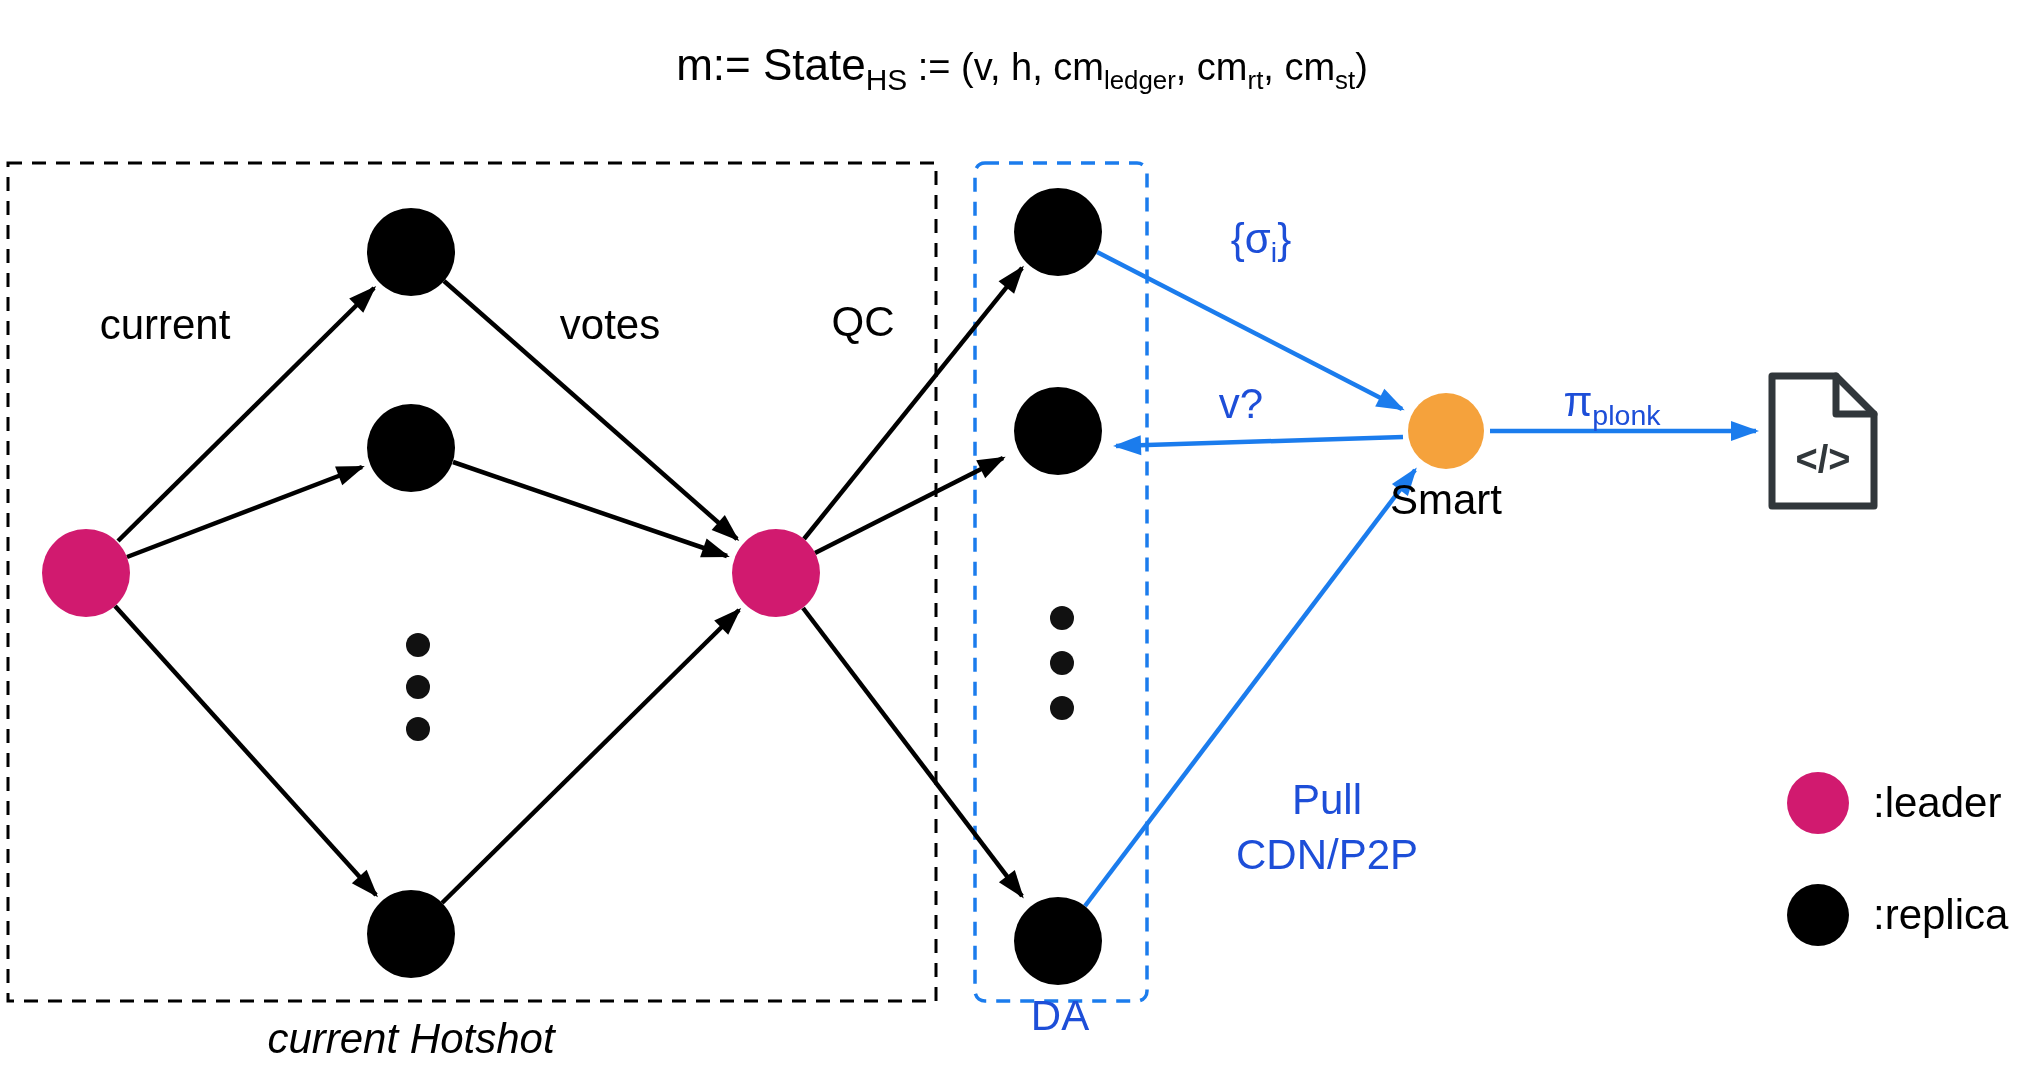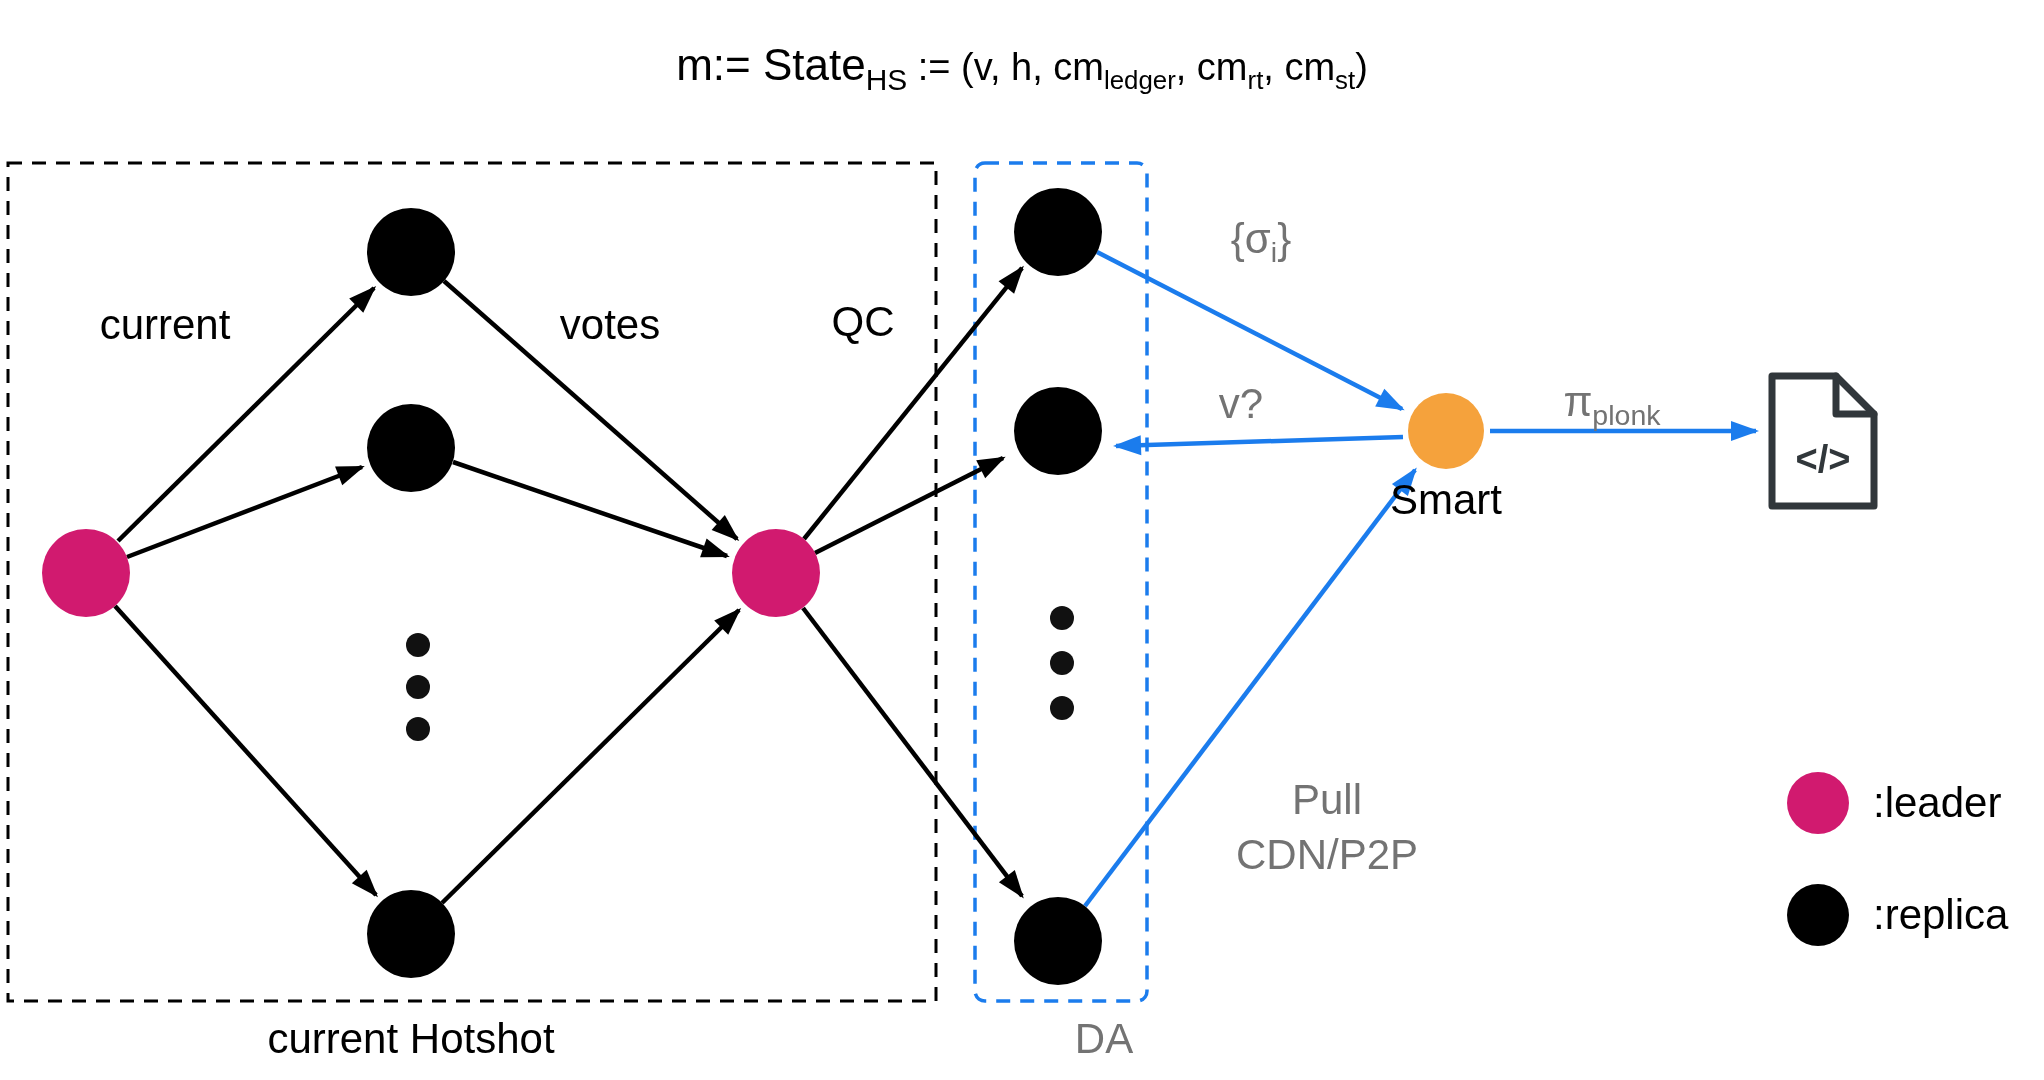--- a/index.html
+++ b/index.html
@@ -5,21 +5,21 @@
   html,body{margin:0;padding:0;background:#ffffff;}
   #canvas{
     position:relative;width:2044px;height:1080px;overflow:hidden;
     font-family:"Liberation Sans",sans-serif;color:#000;background:#fff;
   }
   #diagram-svg{position:absolute;left:0;top:0;}
   .lbl{
     position:absolute;transform:translate(-50%,-50%);
     font-size:42px;line-height:1.3;text-align:center;white-space:pre-line;
   }
-  .blue{color:#737373;}
+  .blue{color:#1d4ed8;}
   .left-align{transform:translate(0,-50%);text-align:left;margin-left:11px;}
   sub{font-size:0.68em;line-height:0;}
   .title{font-size:44px;white-space:nowrap;margin-top:9px;}
   .t-rest{font-size:38px;}
   .dashed-black{fill:none;stroke:#000;stroke-width:3;stroke-dasharray:14 10;}
   .dashed-blue{fill:none;stroke:#1B7CED;stroke-width:3.5;stroke-dasharray:14 10;}
   .edge{stroke:#000;stroke-width:4.5;}
   .bedge{stroke:#1B7CED;stroke-width:4.5;}
   .dot{fill:#111;}
   .sc-outline{fill:none;stroke:#31373b;stroke-width:7;stroke-linejoin:round;stroke-linecap:round;}
@@ -86,23 +86,23 @@
     <circle cx="1818" cy="915" r="31" fill="#000000"></circle>
   </svg>
 
   <div class="lbl title" style="left:1022px;top:56px;">
     <span>m:= State</span><sub>HS</sub><span class="t-rest"><span> := (v, h, cm</span><sub>ledger</sub><span>, cm</span><sub>rt</sub><span>, cm</span><sub>st</sub><span>)</span></span>
   </div>
 
   <div class="lbl" style="left:165px;top:325px;">current</div>
   <div class="lbl" style="left:610px;top:325px;">votes</div>
   <div class="lbl" style="left:863px;top:322px;">QC</div>
-  <div class="lbl" style="left:411px;top:1039px;">current Hotshot</div>
+  <div class="lbl" style="left:411px;top:1039px;font-style:italic;">current Hotshot</div>
 
-  <div class="lbl blue" style="left:1060px;top:1039px;margin-left:44px;">DA</div>
+  <div class="lbl blue" style="left:1060px;top:1016px;">DA</div>
 
   <div class="lbl blue" style="left:1261px;top:239px;"><span>{σ</span><sub>i</sub><span>}</span></div>
   <div class="lbl blue" style="left:1241px;top:404px;">v?</div>
   <div class="lbl blue" style="left:1612px;top:402px;"><span>π</span><sub>plonk</sub></div>
   <div class="lbl blue" style="left:1327px;top:828px;text-align:center;">Pull
 CDN/P2P</div>
 
   <div class="lbl" style="left:1446px;top:500px;">Smart</div>
 
 

